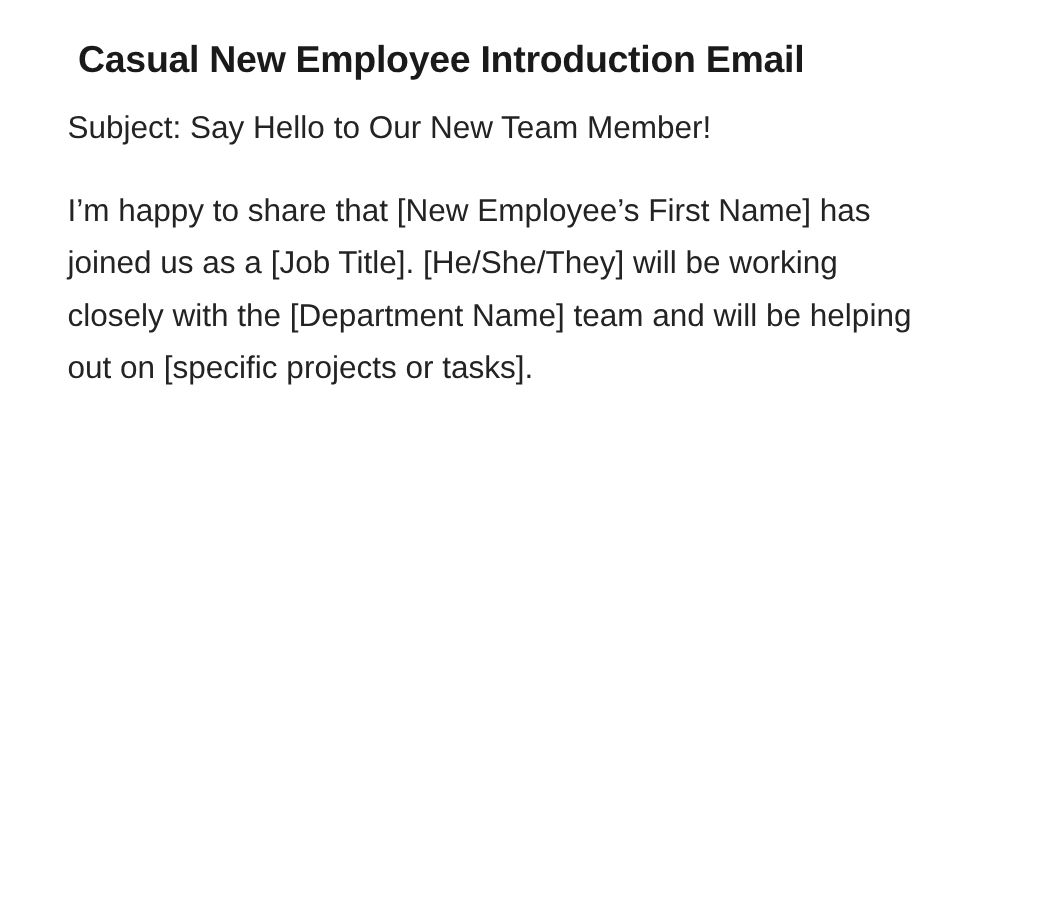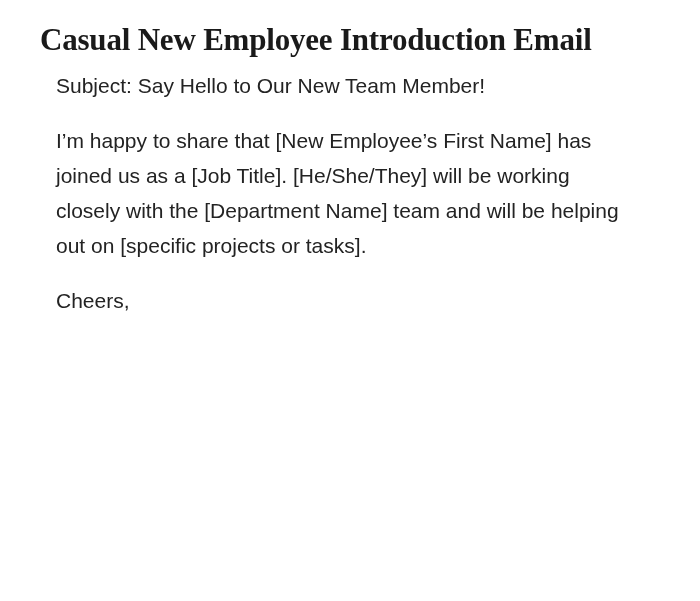--- a/index.html
+++ b/index.html
@@ -11,45 +11,44 @@
     height: 601px;
     overflow: hidden;
     background: var(--page-bg, #ffffff);
     font-family: "Liberation Sans", sans-serif;
   }
   .document {
     box-sizing: border-box;
     padding: 24px 0 0 40px;
   }
   .doc-title {
-    margin: 0 0 12px 0;
-    font-size: 31px;
+    margin: 0 0 12px 12px;
+    font-size: 25px;
     line-height: 32px;
     font-weight: 700;
     letter-spacing: -0.2px;
     color: var(--heading-color, #1a1a1a);
-    font-family: Liberation Serif, serif;
+    font-family: Liberation Sans, sans-serif;
   }
   .doc-paragraph {
-    margin: 0 0 20px 16px;
+    margin: 0 0 20px 5px;
     width: 576px;
     font-size: 21px;
     line-height: 35px;
     font-weight: 400;
     color: var(--text-color, #222222);
     font-family: "Liberation Sans", sans-serif;
   }
 </style>
 </head>
 <body>
 
 <main class="document">
   <h1 class="doc-title">Casual New Employee Introduction Email</h1>
 
   <p class="doc-paragraph">Subject: Say Hello to Our New Team Member!</p>
 
 
   <p class="doc-paragraph">I’m happy to share that [New Employee’s First Name] has joined us as a [Job Title]. [He/She/They] will be working closely with the [Department Name] team and will be helping out on [specific projects or tasks].</p>
 
 
-  <p class="doc-paragraph">Cheers,</p>
 
 </main>
 
 </body></html>

